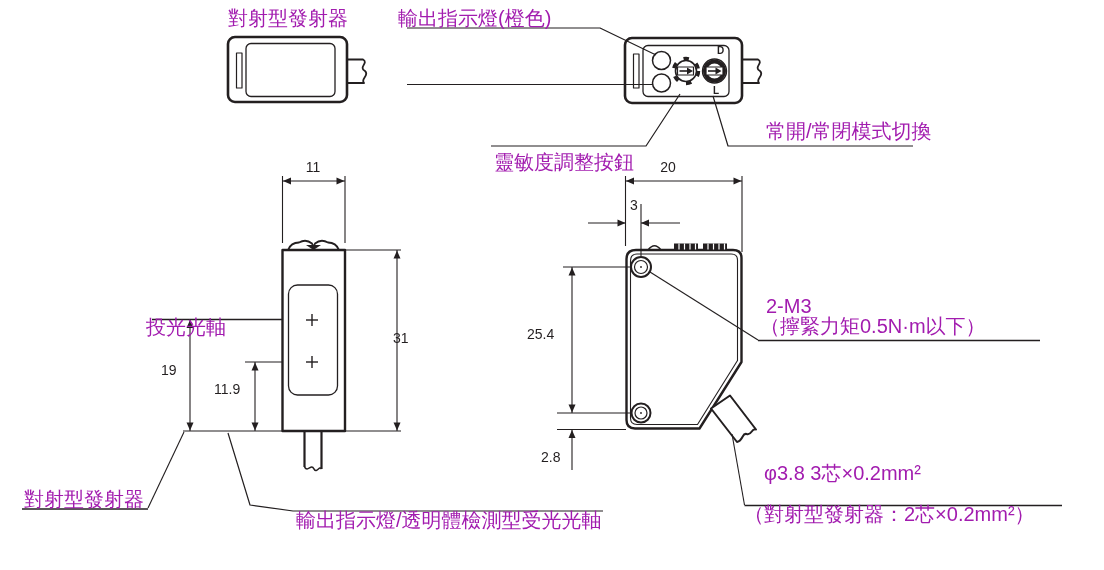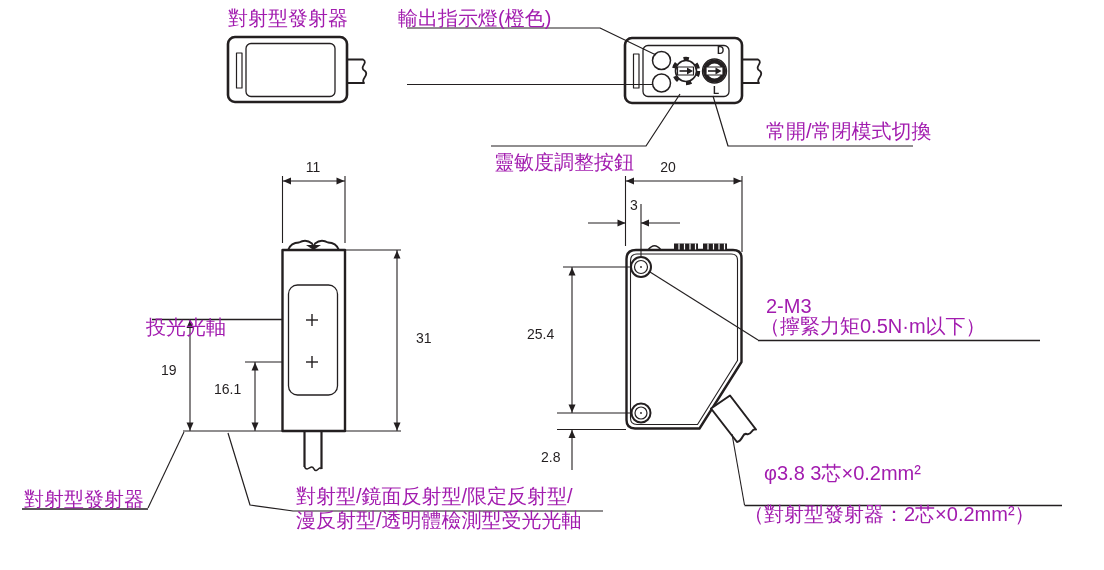--- a/index.html
+++ b/index.html
@@ -190,27 +190,26 @@
     </g>
   </svg>
 
   <div class="lbl ctr" style="left:228px;top:6px;width:120px;">對射型發射器</div>
 
   <div class="lbl" style="left:398px;top:6px;text-align:right;">輸出指示燈(橙色)</div>
   <div class="lbl" style="left:494px;top:106px;margin-top:44px;">靈敏度調整按鈕</div>
   <div class="lbl" style="left:766px;top:119px;">常開/常閉模式切換</div>
 
   <div class="dim ctr" style="left:293px;top:160px;width:40px;">11</div>
-  <div class="dim" style="left:416px;top:331px;">31</div>
+  <div class="dim" style="left:393px;top:331px;">31</div>
   <div class="lbl" style="left:146px;top:298px;margin-top:17px;">投光光軸</div>
   <div class="dim" style="left:161px;top:363px;">19</div>
-  <div class="dim" style="left:214px;top:382px;">16.1</div>
+  <div class="dim" style="left:214px;top:382px;">11.9</div>
   <div class="lbl" style="left:24px;top:487px;">對射型發射器</div>
-  <div class="lbl" style="left:296px;top:484px;">對射型/鏡面反射型/限定反射型/</div>
-  <div class="lbl" style="left:296px;top:508px;">漫反射型/透明體檢測型受光光軸</div>
+  <div class="lbl" style="left:296px;top:508px;">輸出指示燈/透明體檢測型受光光軸</div>
 
   <div class="dim ctr" style="left:648px;top:160px;width:40px;">20</div>
   <div class="dim" style="left:630px;top:198px;">3</div>
   <div class="dim" style="left:527px;top:327px;">25.4</div>
   <div class="dim" style="left:541px;top:450px;">2.8</div>
   <div class="lbl" style="left:766px;top:294px;">2-M3</div>
   <div class="lbl" style="left:760px;top:314px;">（擰緊力矩0.5N·m以下）</div>
   <div class="lbl" style="left:752px;top:461px;margin-left:12px;">φ3.8 3芯×0.2mm²</div>
   <div class="lbl" style="left:744px;top:502px;text-align:center;">（對射型發射器：2芯×0.2mm²）</div>
 

